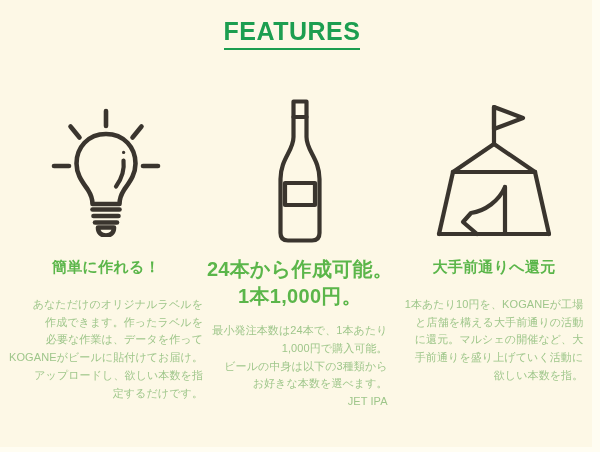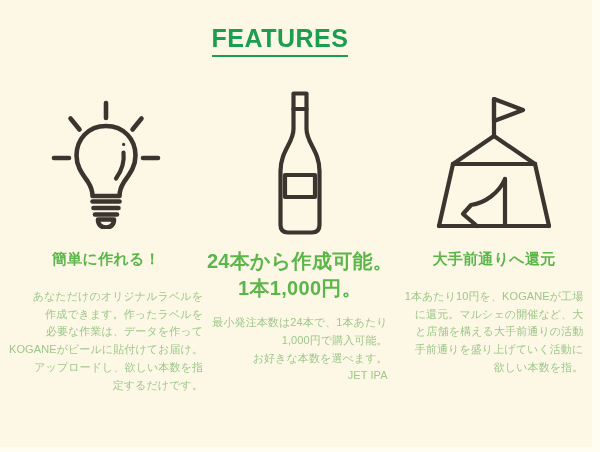--- a/index.html
+++ b/index.html
@@ -37,40 +37,41 @@
     left: 0;
     bottom: 0;
     width: 600px;
     height: 5px;
     background: #fffdf2;
   }
 
   
   .title-wrap {
     position: absolute;
-    top: 26px;
+    top: 19px;
     left: 0;
     width: 560px;
     text-align: center;
+    padding-left: 12px;
   }
   .title {
     display: inline-block;
     font-size: 25px;
     font-weight: bold;
     letter-spacing: 0.5px;
     color: #1c9e50;
     line-height: 1;
     padding-bottom: 4px;
     border-bottom: 2.5px solid #1c9e50;
   }
 
   
   .columns {
     position: absolute;
-    top: 88px;
+    top: 96px;
     left: 0;
     width: 600px;
     display: flex;
     justify-content: space-between;
     padding: 0 10px;
     box-sizing: border-box;
   }
   .col {
     width: 192px;
     display: flex;
@@ -183,20 +184,21 @@
           <rect x="20" y="86" width="30" height="22"></rect>
         </svg>
       </div>
       <div class="col-heading">
         <span class="line1">24本から作成可能。</span>
         <span class="line2">1本1,000円。</span>
       </div>
       <div class="col-body">
         <span class="ln">最小発注本数は24本で、1本あたり</span>
         <span class="ln">1,000円で購入可能。</span>
+        <span class="ln">ビールの中身は以下の3種類から</span>
         <span class="ln">お好きな本数を選べます。</span>
         <span class="ln">JET IPA</span>
       </div>
     </div>
 
     <div class="col col-3">
       <div class="icon-box">
         <svg width="122" height="140" viewBox="0 0 122 140" fill="none" stroke="#3a352e" stroke-width="4.2" stroke-linecap="round" stroke-linejoin="round">
 
           <line x1="61" y1="6" x2="61" y2="43"></line>
@@ -215,21 +217,21 @@
 
           <path d="M72 86 L72 133"></path>
           <path d="M72 86 C66 100 52 110 38 112 L30 121 L44 133"></path>
         </svg>
       </div>
       <div class="col-heading">
         <span class="line1">大手前通りへ還元</span>
       </div>
       <div class="col-body">
         <span class="ln">1本あたり10円を、KOGANEが工場</span>
+        <span class="ln">と店舗を構える大手前通りの活動</span>
         <span class="ln">に還元。マルシェの開催など、大</span>
-        <span class="ln">と店舗を構える大手前通りの活動</span>
         <span class="ln">手前通りを盛り上げていく活動に</span>
         <span class="ln">欲しい本数を指。</span>
       </div>
     </div>
 
   </div>
 </div>
 
 </body></html>

